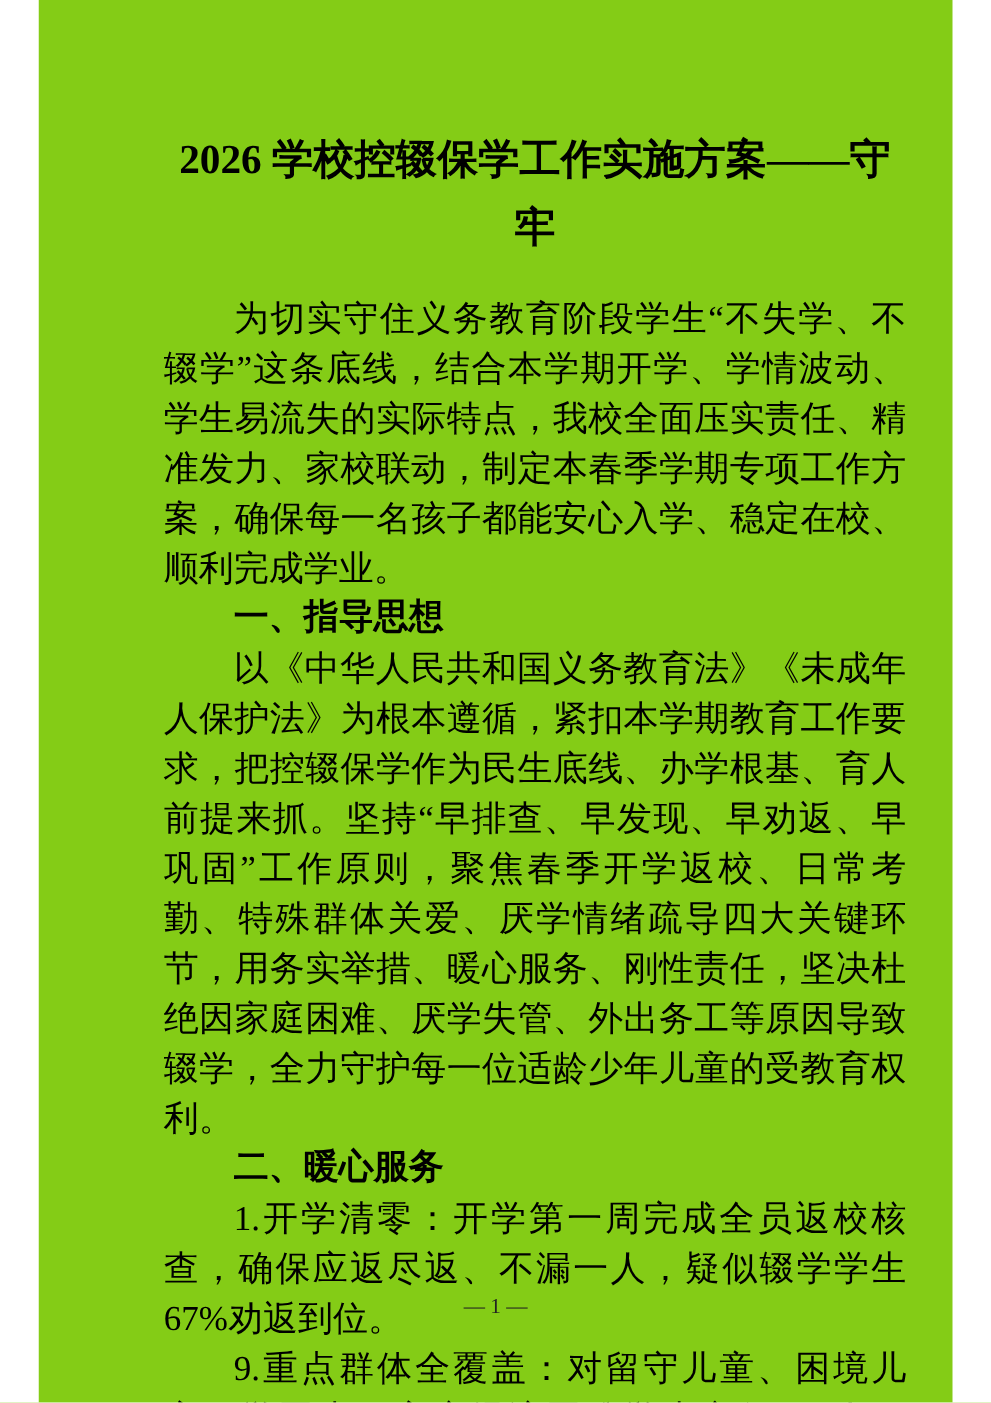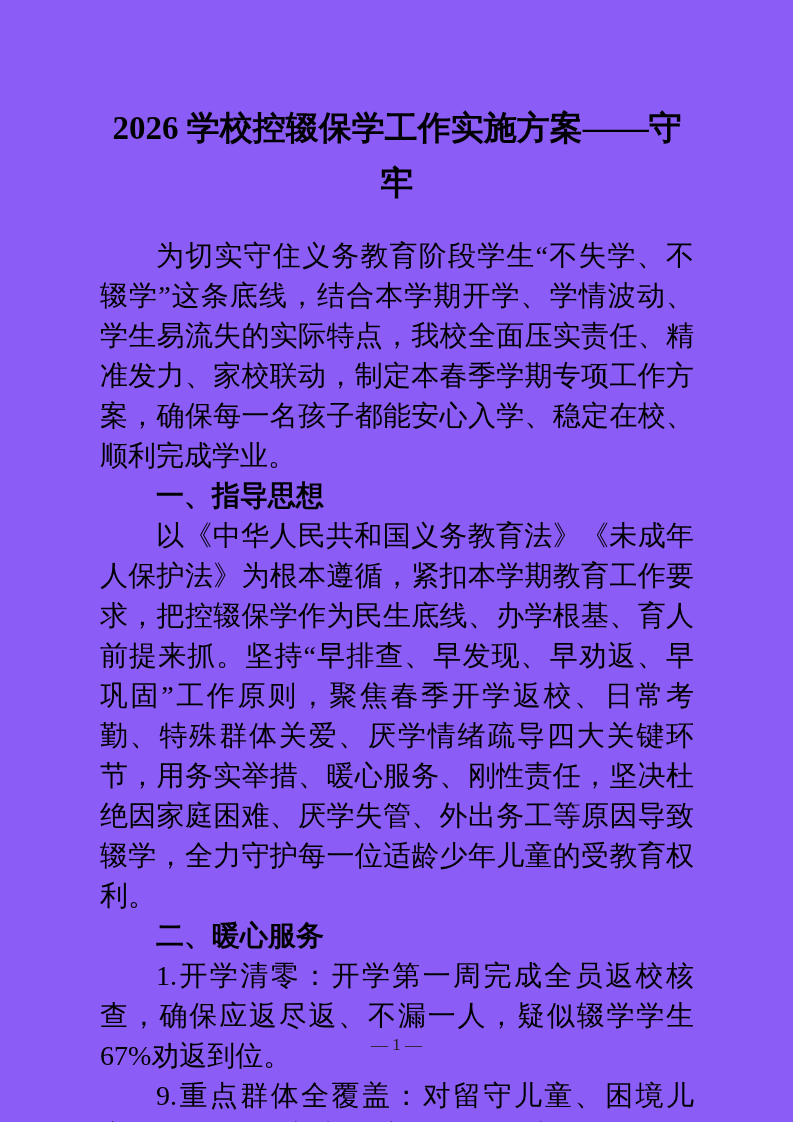--- a/index.html
+++ b/index.html
@@ -3,24 +3,24 @@
 <meta charset="utf-8">
 <style>
   * { box-sizing: border-box; }
   html, body {
     margin: 0;
     padding: 0;
     background: #ffffff;
   }
   .page {
     position: relative;
-    width: 793px;
+    width: 731px;
     height: 1122px;
     margin: 0 auto;
-    background: #8b5cf6;
+    background: #84cc16;
     overflow: hidden;
     color: #000000;
   }
   .doc-title {
     position: absolute;
     top: 101px;
     left: 99px;
     width: 596px;
     text-align: center;
     font-family: "Liberation Serif", serif;
@@ -41,21 +41,21 @@
   }
   .doc-body p {
     margin: 0;
     padding: 0;
     text-indent: 2em;
   }
   p.para-body {
     font-family: "Liberation Serif", serif;
   }
   p.para-heading {
-    font-family: Liberation Serif, serif;
+    font-family: Liberation Mono, monospace;
     font-weight: bold;
     text-align: left;
   }
   .page-footer {
     position: absolute;
     top: 1034px;
     left: 0;
     right: 0;
     text-align: center;
     font-family: "Liberation Serif", serif;

